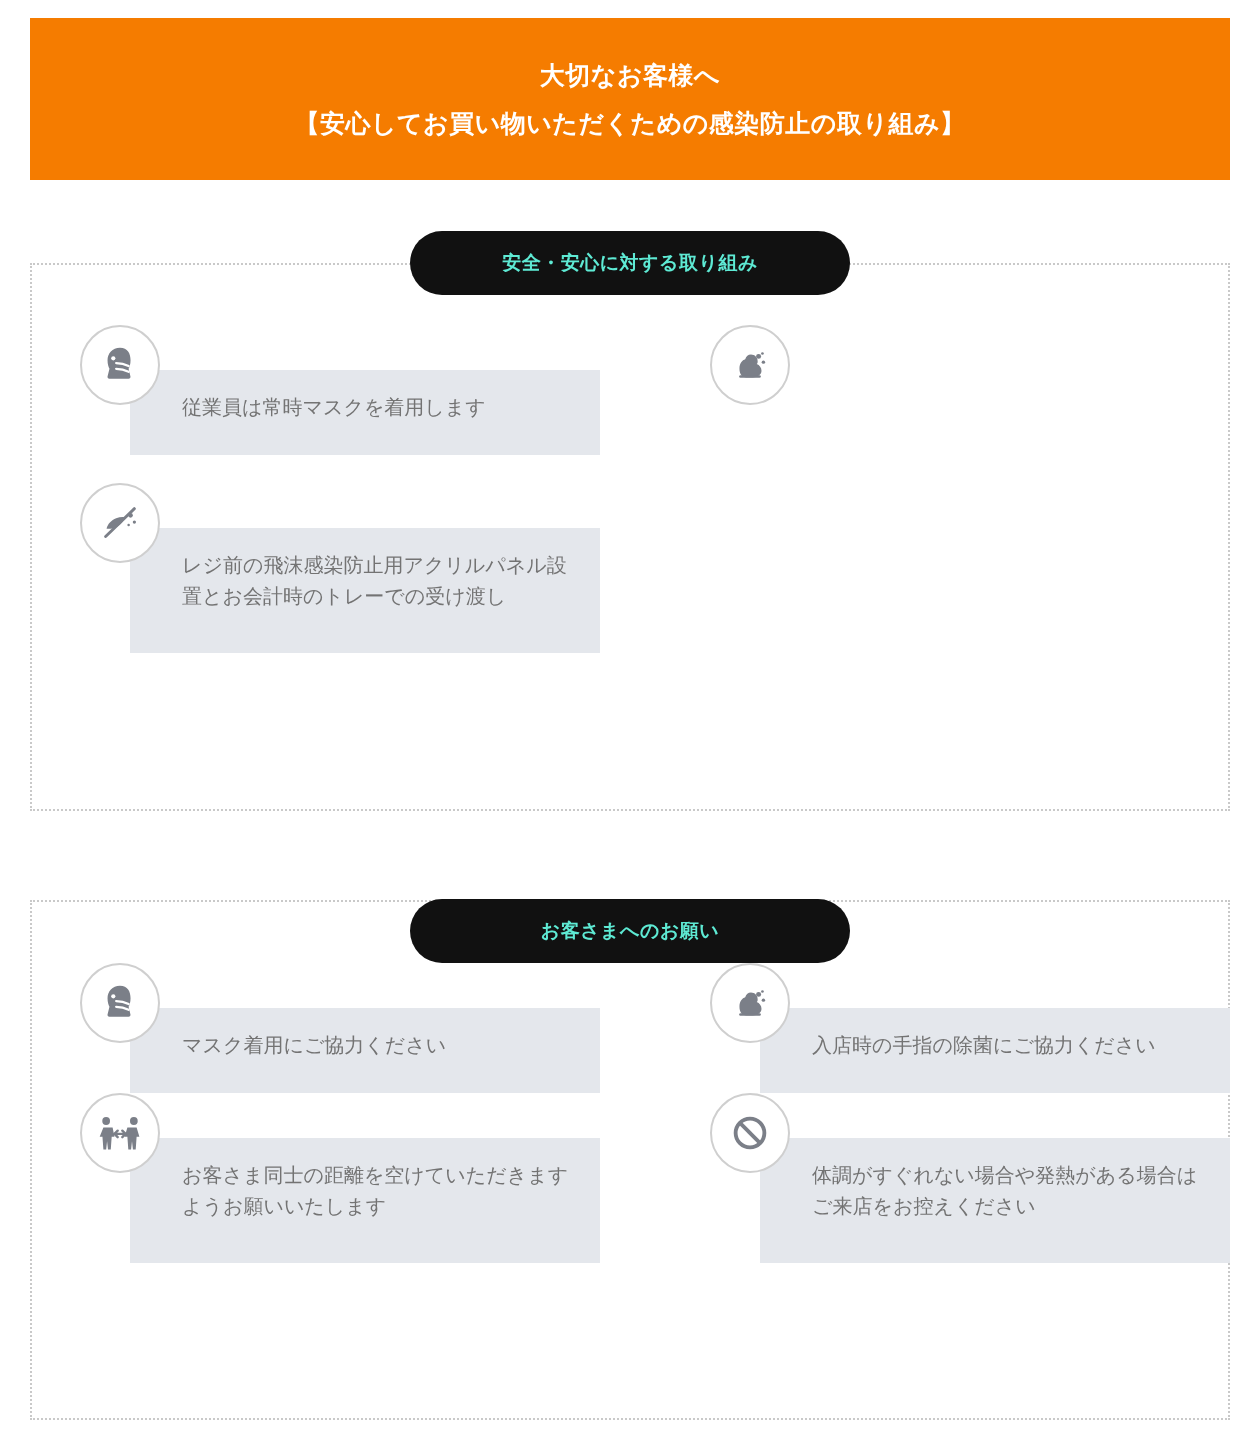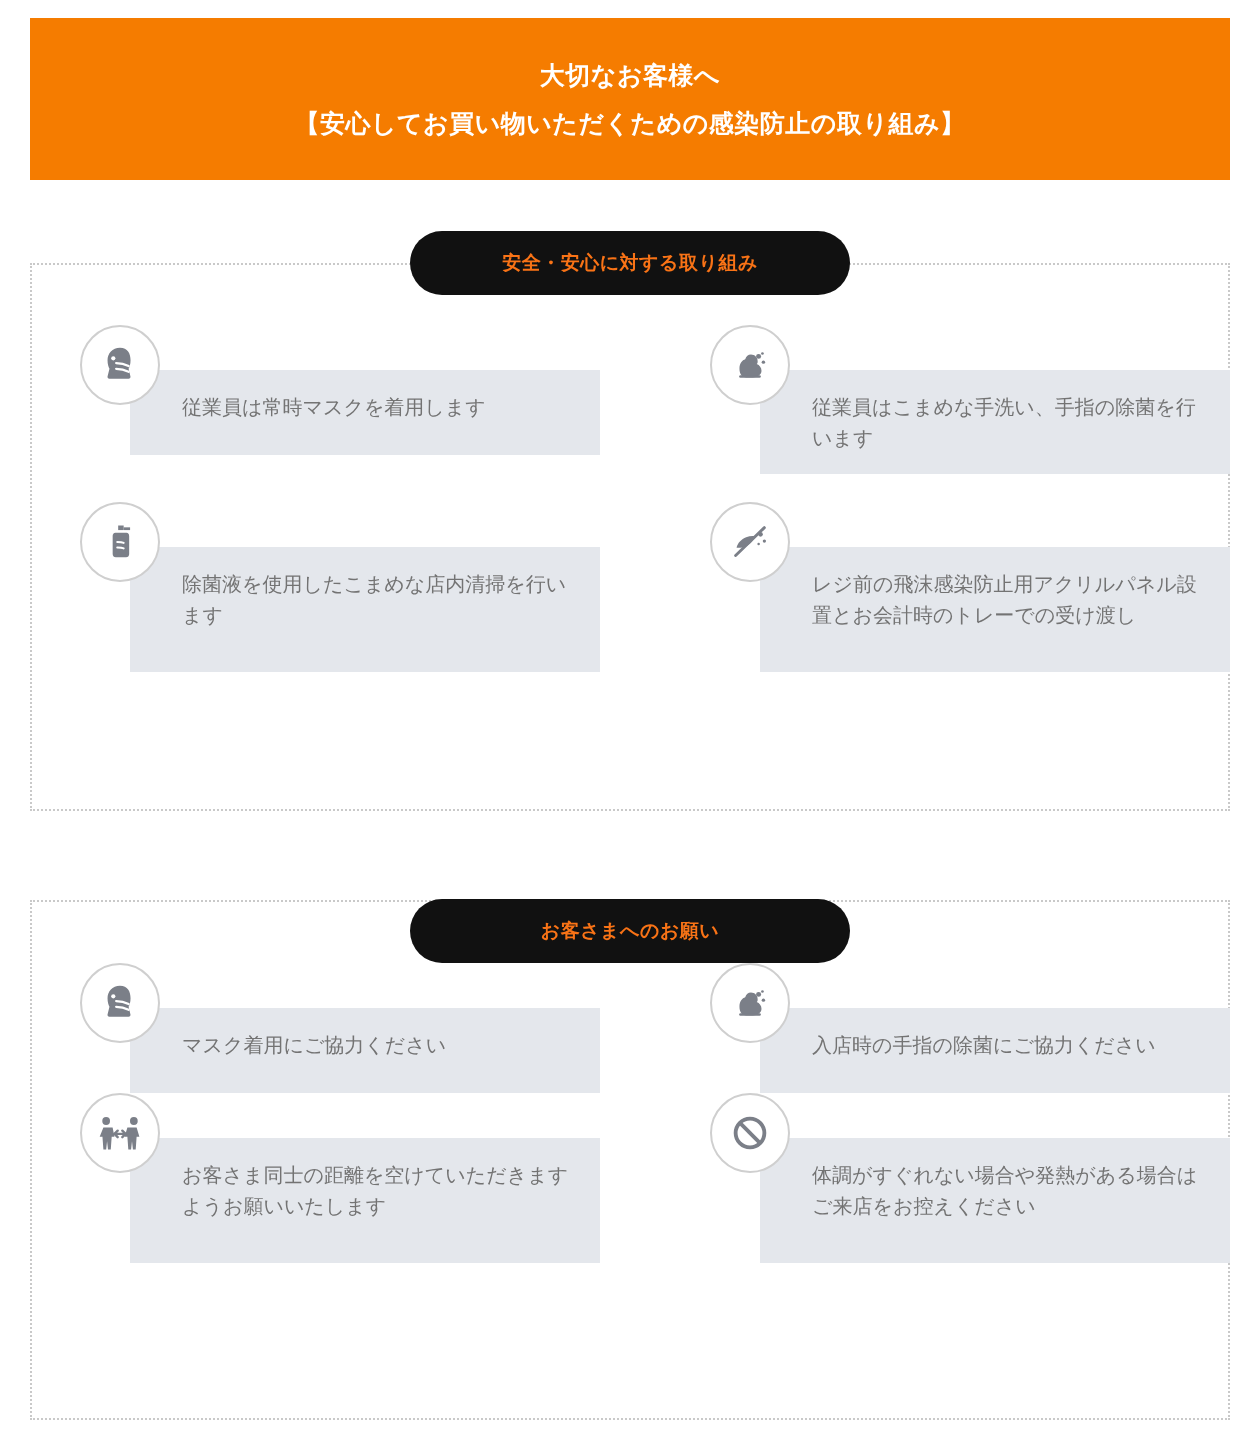--- a/index.html
+++ b/index.html
@@ -54,21 +54,21 @@
     border: 2px dotted #c9c9c9;
   }
   .section-1 { top: 263px; height: 548px; }
   .section-2 { top: 900px; height: 520px; }
 
   .section-title {
     position: absolute;
     left: 50%;
     transform: translateX(-50%);
     background: #111111;
-    color: #f97316;
+    color: #5eead4;
     font-size: 19px;
     font-weight: bold;
     letter-spacing: 0.5px;
     border-radius: 32px;
     width: 440px;
     height: 64px;
     display: flex;
     align-items: center;
     justify-content: center;
     box-sizing: border-box;
@@ -157,35 +157,22 @@
     <div class="item">
       <div class="icon-wrap">
         <svg width="46" height="46" viewBox="0 0 48 48" aria-hidden="true">
           <path d="M13 28c0-6 3-9 6-10 1-3 3-5 6-5 4 0 7 3 7 7 0 1 0 2-1 3 3 1 5 4 5 7 0 4-4 7-9 7h-7c-4 0-7-3-7-9z" fill="#7b7f88"></path>
           <circle cx="33" cy="15" r="2.6" fill="#7b7f88"></circle>
           <circle cx="38" cy="21" r="1.8" fill="#7b7f88"></circle>
           <circle cx="37" cy="12" r="1.4" fill="#7b7f88"></circle>
           <path d="M14 36h20" stroke="#7b7f88" stroke-width="2.6" stroke-linecap="round"></path>
         </svg>
       </div>
-      <div class="text-box">従業員はこまめな手洗い、手指の除菌を行います</div>
-    </div>
-
-    <div class="item tall">
-      <div class="icon-wrap">
-        <svg width="44" height="44" viewBox="0 0 48 48" aria-hidden="true">
-          <path d="M22 6h6v5h-6z" fill="#7b7f88"></path>
-          <path d="M28 8h7v3h-7z" fill="#7b7f88"></path>
-          <path d="M19 14h12c2 0 3 1.6 3 3.4V37c0 2.2-1.4 3.6-3.4 3.6H19.4C17.4 40.6 16 39.2 16 37V17.4C16 15.6 17 14 19 14z" fill="#7b7f88"></path>
-          <path d="M21 24c2 0 5 0 7 1" stroke="#ffffff" stroke-width="2.2" fill="none" stroke-linecap="round"></path>
-          <path d="M21 30c2 0 5 0 7 1" stroke="#ffffff" stroke-width="2.2" fill="none" stroke-linecap="round"></path>
-        </svg>
-      </div>
-      <div class="text-box">除菌液を使用したこまめな店内清掃を行います</div>
-    </div>
+    </div>
+
 
     <div class="item tall">
       <div class="icon-wrap">
         <svg width="46" height="46" viewBox="0 0 48 48" aria-hidden="true">
           <path d="M10 30c1-5 5-9 10-11 3-1.2 6-1.6 9-1.2-1 4-4 8-8 10-3.5 1.8-7.6 2.6-11 2.2z" fill="#7b7f88"></path>
           <circle cx="35" cy="16" r="2.4" fill="#7b7f88"></circle>
           <circle cx="39" cy="23" r="1.7" fill="#7b7f88"></circle>
           <circle cx="33" cy="26" r="1.3" fill="#7b7f88"></circle>
           <path d="M9 38L39 9" stroke="#7b7f88" stroke-width="3" stroke-linecap="round"></path>
         </svg>

